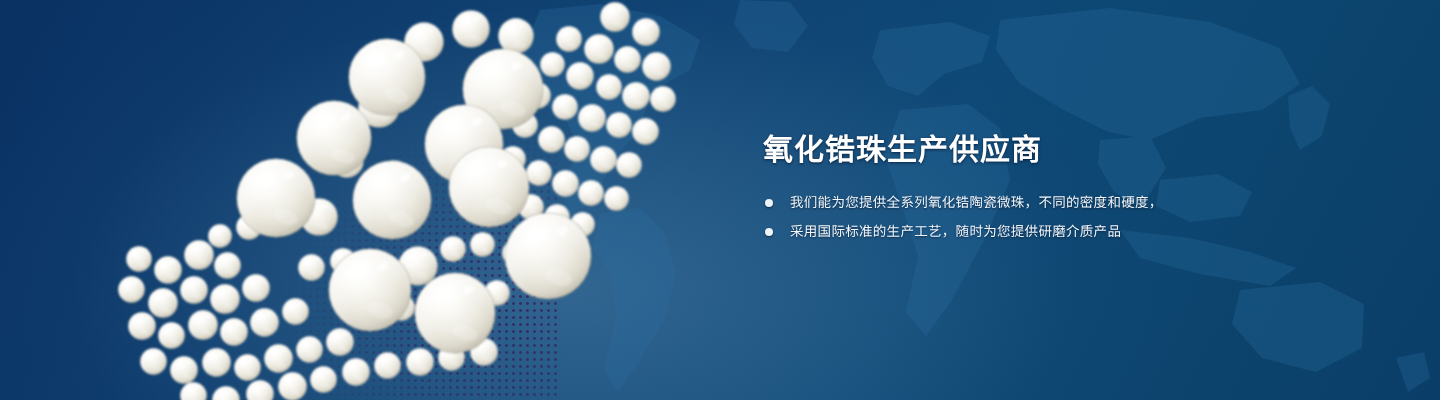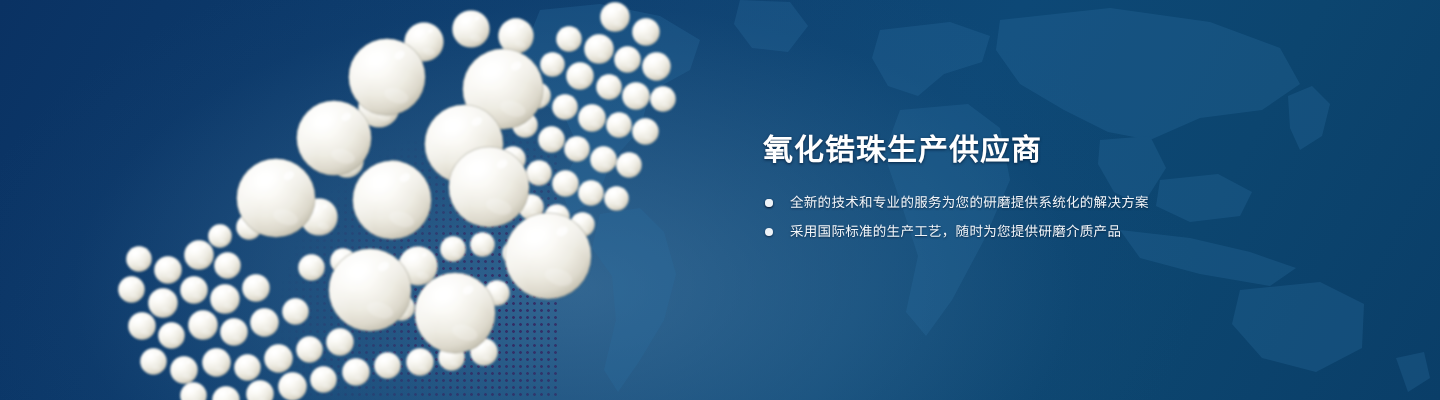--- a/index.html
+++ b/index.html
@@ -301,26 +301,23 @@
   </div>
 
   <div class="copy">
 
     <h1 class="headline">氧化锆珠生产供应商</h1>
 
     <ul class="bullets">
 
       <li class="bullet">
         <span class="bullet-marker"></span>
+        <span class="bullet-line">我们能为您提供全系列氧化锆陶瓷微珠，不同的密度和硬度，</span>
       </li>
 
-      <li class="bullet">
-        <span class="bullet-marker"></span>
-        <span class="bullet-line">全新的技术和专业的服务为您的研磨提供系统化的解决方案</span>
-      </li>
 
       <li class="bullet">
         <span class="bullet-marker"></span>
         <span class="bullet-line">采用国际标准的生产工艺，随时为您提供研磨介质产品</span>
       </li>
 
     </ul>
   </div>
 
 </div>

